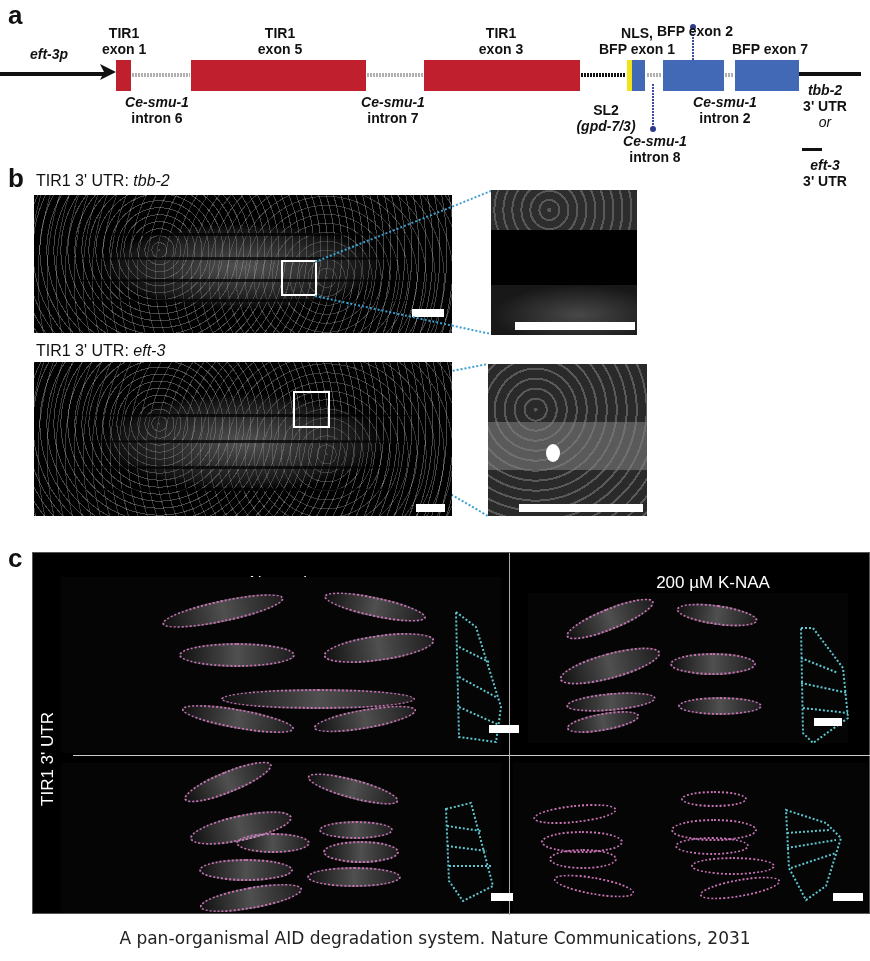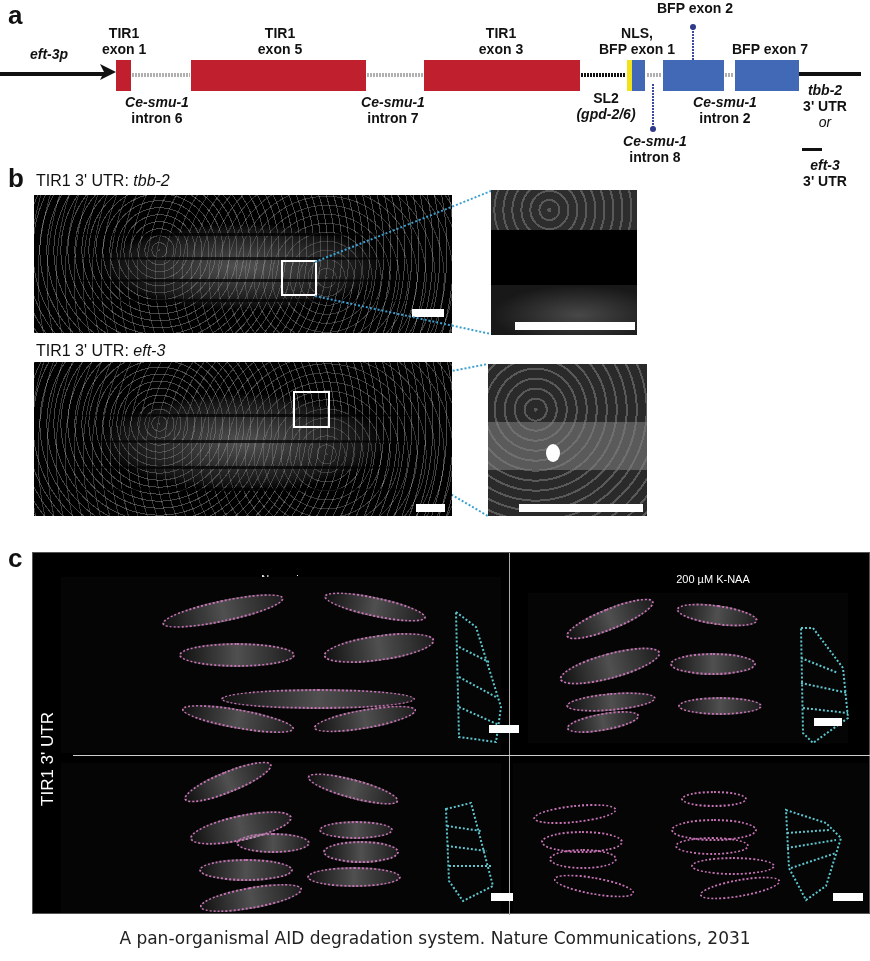--- a/index.html
+++ b/index.html
@@ -22,21 +22,21 @@
       radial-gradient(ellipse 48% 44% at 50% 52%, rgba(150,150,150,.55), rgba(60,60,60,.35) 60%, transparent 72%),
       repeating-radial-gradient(circle at 30% 40%, rgba(255,255,255,.28) 0 1px, transparent 1px 7px),
       repeating-radial-gradient(circle at 70% 60%, rgba(255,255,255,.22) 0 1px, transparent 1px 9px);
   }
   .stripe{position:absolute;left:8%;right:8%;height:3px;background:rgba(0,0,0,.7);border-radius:50%;}
   .scalebar{position:absolute;height:8px;background:#fff;}
   .zoombox{position:absolute;border:2px solid #fff;}
   .subtitle{position:absolute;font-size:16px;line-height:18px;white-space:nowrap;}
   .subtitle i{font-style:italic;}
   .c-box{position:absolute;left:32px;top:552px;width:838px;height:362px;background:#000;border:1px solid #555;box-sizing:border-box;}
-  .c-head{position:absolute;color:#fff;font-size:11px;text-align:center;}
+  .c-head{position:absolute;color:#fff;font-size:17px;text-align:center;}
   .c-row{position:absolute;color:#fff;font-size:17px;font-style:italic;transform:rotate(-90deg);transform-origin:center;white-space:nowrap;}
   .c-axis{position:absolute;color:#fff;font-size:17px;transform:rotate(-90deg);transform-origin:center;white-space:nowrap;}
   .muscle{position:absolute;border:2px dotted #c873b6;border-radius:50%;background:linear-gradient(90deg,rgba(255,255,255,.05),rgba(255,255,255,.3),rgba(255,255,255,.1));}
   .muscle.faint{background:transparent;}
   .caption{position:absolute;left:0;width:870px;top:928px;text-align:center;font-size:17px;color:#222;font-family:"DejaVu Sans",sans-serif;}
 </style>
 </head>
 <body>
 
 <div>
@@ -76,34 +76,34 @@
       <div>exon 5</div>
   </div>
   <div class="lbl" style="left:471px;top:25px;width:60px;">
     <div>TIR1</div>
       <div>exon 3</div>
   </div>
   <div class="lbl" style="left:592px;top:25px;width:90px;">
     <div>NLS,</div>
       <div>BFP exon 1</div>
   </div>
-  <div class="lbl" style="left:650px;top:0;width:90px;">BFP exon 2</div>
+  <div class="lbl" style="left:650px;top:23px;width:90px;">BFP exon 2</div>
   <div class="lbl" style="left:725px;top:41px;width:90px;">BFP exon 7</div>
 
   <div class="lbl" style="left:122px;top:94px;width:70px;">
     <div style="font-style:italic">Ce-smu-1</div>
       <div>intron 6</div>
   </div>
   <div class="lbl" style="left:358px;top:94px;width:70px;">
     <div style="font-style:italic">Ce-smu-1</div>
       <div>intron 7</div>
   </div>
-  <div class="lbl" style="left:573px;top:90px;width:66px;">
+  <div class="lbl" style="left:573px;top:102px;width:66px;">
     <div>SL2</div>
-      <div style="font-style:italic">(gpd-2/6)</div>
+      <div style="font-style:italic">(gpd-7/3)</div>
   </div>
   <div class="lbl" style="left:620px;top:133px;width:70px;">
     <div style="font-style:italic">Ce-smu-1</div>
       <div>intron 8</div>
   </div>
   <div class="lbl" style="left:690px;top:94px;width:70px;">
     <div style="font-style:italic">Ce-smu-1</div>
       <div>intron 2</div>
   </div>
   <div class="lbl" style="left:800px;top:82px;width:50px;">

